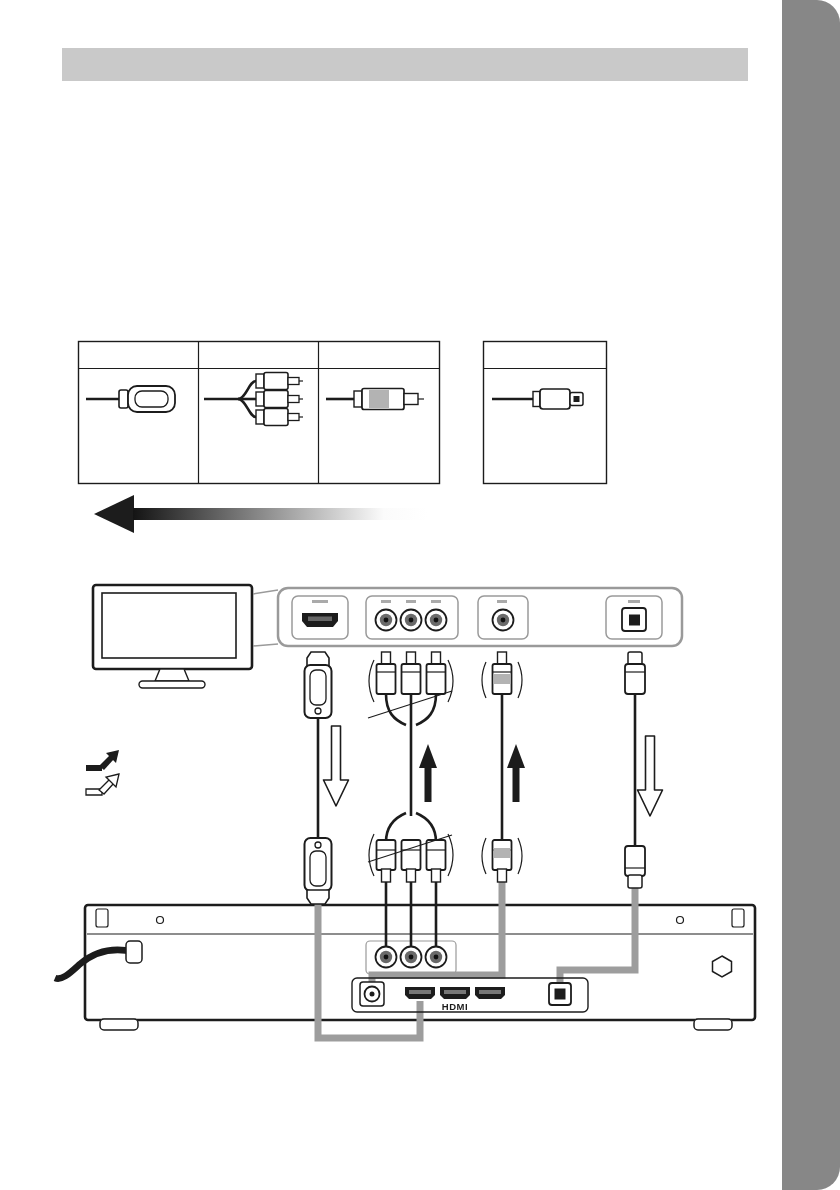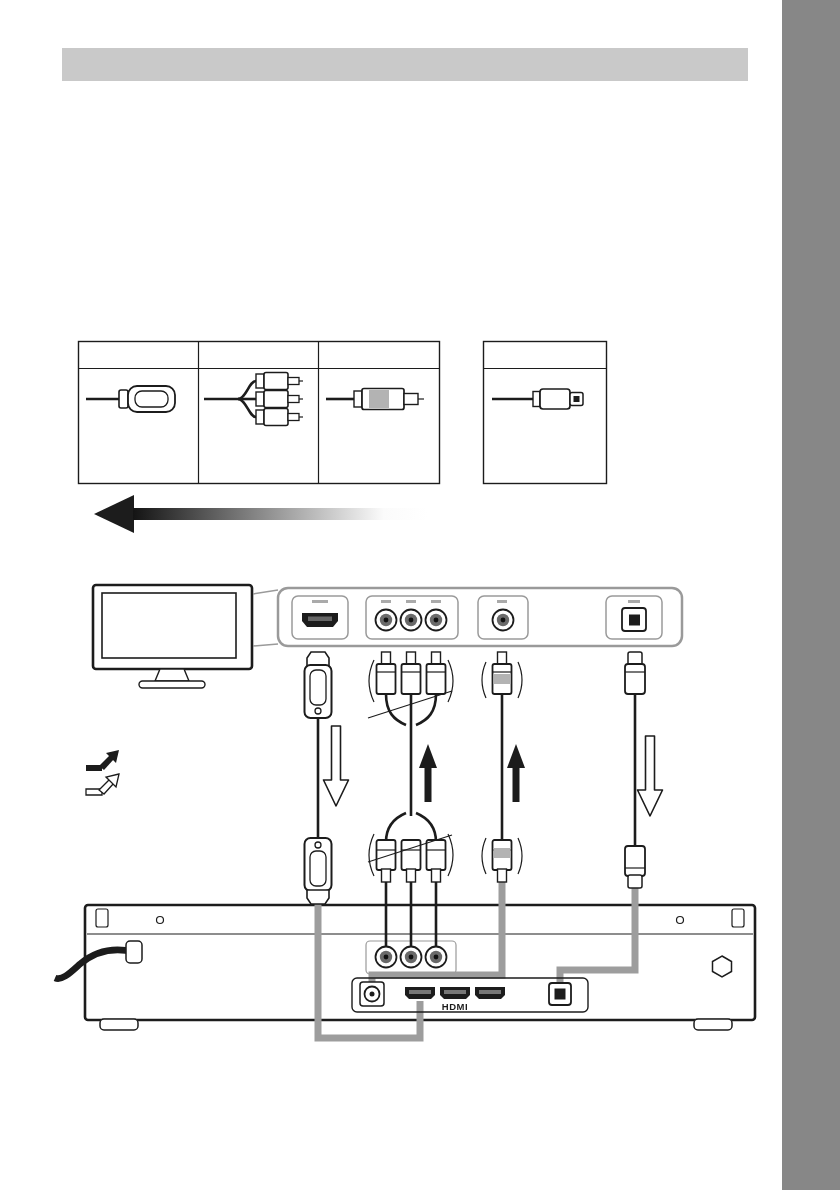--- a/index.html
+++ b/index.html
@@ -1,18 +1,18 @@
 <!DOCTYPE html>
 <html style="--bg: #ffffff; --headerbar: #c9c9c9; --tab: #878787; --outline: #1c1c1c; --panelgray: #9a9a9a; --routing: #9d9d9d; --band: #b3b3b3;"><head>
 <meta charset="utf-8">
 <style>
   * { margin:0; padding:0; box-sizing:border-box; }
   html,body { background:#fff; }
   .page { position:relative; width:840px; height:1190px; background:var(--bg,#ffffff);
-          overflow:hidden; font-family:"Liberation Sans",sans-serif; }
+          overflow:hidden; font-family:"Liberation Sans",sans-serif;border-radius:23px; }
   .header-bar { position:absolute; left:62px; top:48px; width:686px; height:33px;
                 background:var(--headerbar,#c9c9c9); }
   .side-tab { position:absolute; right:0; top:0; width:58px; height:1190px;
               background:var(--tab,#878787); }
   svg.diagram { position:absolute; left:0; top:0; }
 
   
   .o     { fill:#ffffff; stroke:var(--outline,#1c1c1c); }
   .on    { fill:none;    stroke:var(--outline,#1c1c1c); }
   .dark  { fill:var(--outline,#1c1c1c); stroke:none; }

